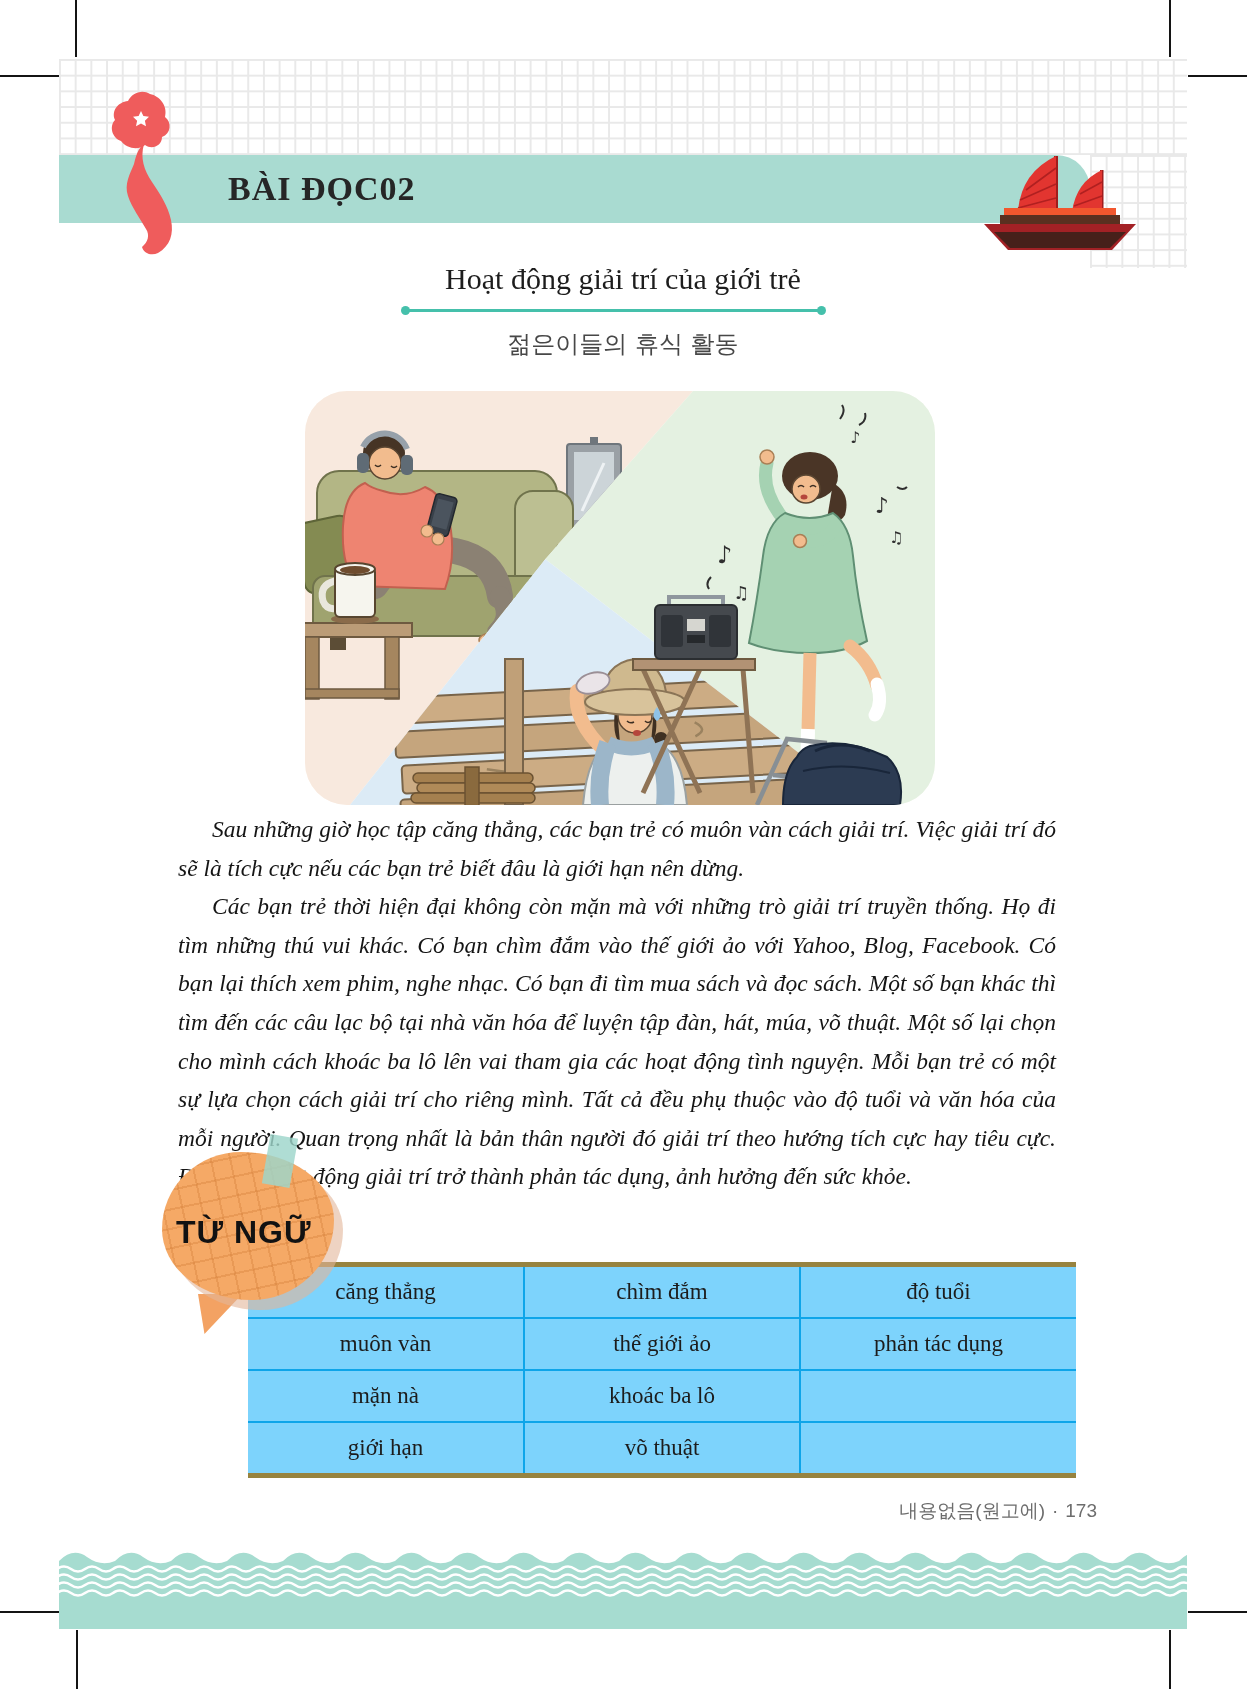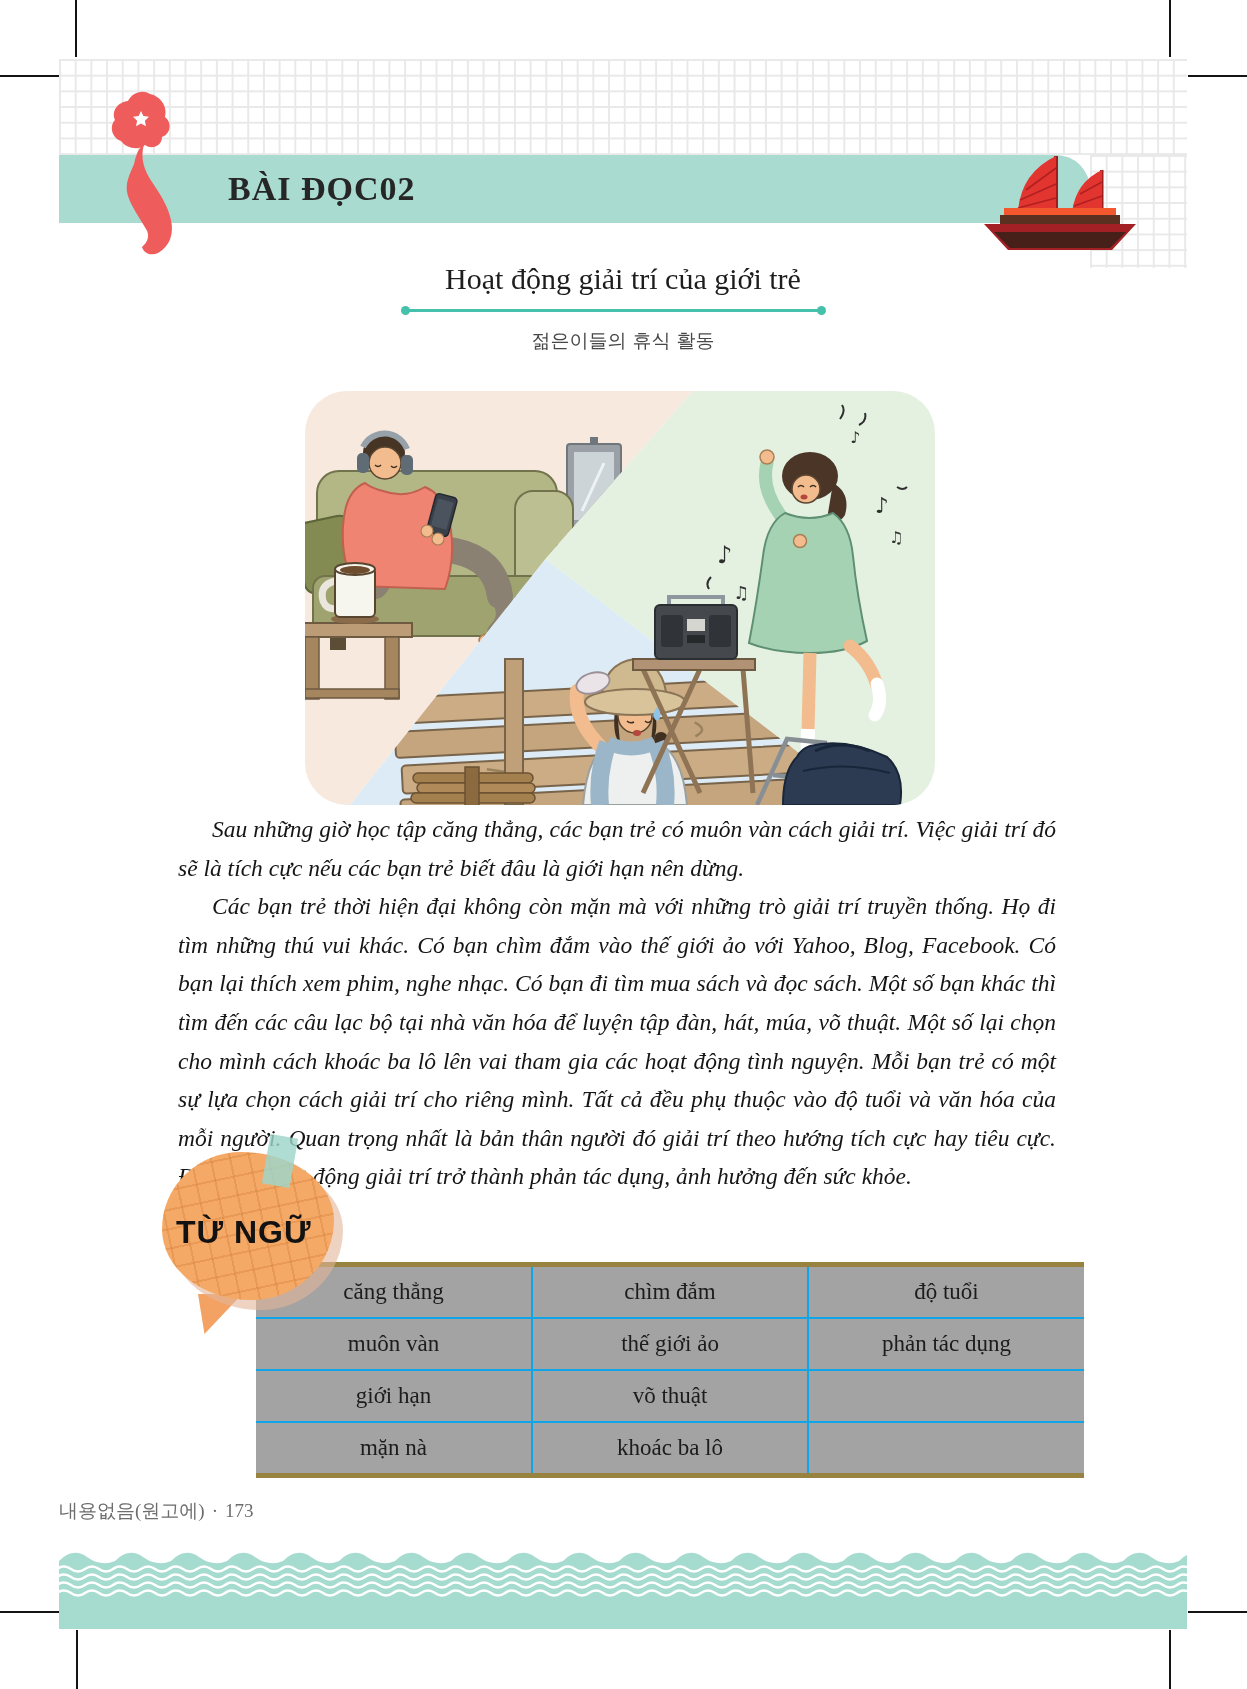--- a/index.html
+++ b/index.html
@@ -20,21 +20,21 @@
                font-size:34px;color:#262626;letter-spacing:1px;}
   .banner-text .num{}
   
   .title{left:59px;top:262px;width:1128px;text-align:center;font-size:30px;
          font-weight:normal;color:#1d1d1d;}
   .title-underline{left:405px;top:309px;width:417px;height:3px;background:#45c0ab;border-radius:2px;}
   .title-underline::before,.title-underline::after{content:"";position:absolute;top:-3px;width:9px;height:9px;
          border-radius:50%;background:#45c0ab;}
   .title-underline::before{left:-4px}
   .title-underline::after{right:-4px}
-  .subtitle{left:59px;top:328px;width:1128px;text-align:center;font-size:19px;color:#474747;
+  .subtitle{left:59px;top:328px;width:1128px;text-align:center;font-size:24px;color:#474747;
             font-family:"DejaVu Sans","Liberation Sans",sans-serif;}
   
   .illustration{left:305px;top:391px;width:630px;height:414px;border-radius:42px;overflow:hidden;}
   
   .reading{left:178px;top:810px;width:878px;font-size:23.5px;line-height:38.6px;
            text-align:justify;color:#151515;}
   .reading p{margin:0;text-indent:34px;font-style:italic;}
   
   .bubble{left:162px;top:1152px;width:172px;height:148px;z-index:5;
      background-color:#f5a966;
@@ -42,31 +42,31 @@
                       repeating-linear-gradient(168deg,rgba(213,128,58,.38) 0 2px,transparent 2px 19px);
      border-radius:46% 54% 48% 52% / 52% 46% 54% 48%;
      box-shadow:9px 10px 0 rgba(226,181,153,.6);}
   .bubble-label{position:absolute;left:14px;top:46px;font-family:"Liberation Sans","DejaVu Sans",sans-serif;
      font-weight:bold;font-size:32px;color:#121212;letter-spacing:1px;margin-top:16px;}
   .tape{left:266px;top:1136px;width:28px;height:50px;background:rgba(158,214,203,.82);
         transform:rotate(10deg);z-index:6;}
   .tail{left:198px;top:1294px;width:54px;height:40px;background:#f3a263;z-index:4;
         clip-path:polygon(0 0,82% 0,12% 100%);}
   
-  .vocab-table{left:256px;top:1262px;width:828px;border-collapse:collapse;z-index:2;
-     background:#a3a3a3;border-top:5px solid #97833f;border-bottom:5px solid #97833f;}
+  .vocab-table{left:248px;top:1262px;width:828px;border-collapse:collapse;z-index:2;
+     background:#7dd3fc;border-top:5px solid #97833f;border-bottom:5px solid #97833f;}
   .vocab-table td{width:33.33%;height:48px;text-align:center;vertical-align:middle;
      font-size:23px;color:#1c1c1c;border:2px solid #0ea5e9;}
   .vocab-table td:first-child{border-left:none}
   .vocab-table td:last-child{border-right:none}
   .vocab-table tr:first-child td{border-top:none}
   .vocab-table tr:last-child td{border-bottom:none}
   
-  .footer{left:59px;top:1498px;width:1038px;text-align:left;font-size:19px;color:#6d6d6d;
-     font-family:Liberation Serif, serif;}
+  .footer{left:59px;top:1498px;width:1038px;text-align:right;font-size:19px;color:#6d6d6d;
+     font-family:Liberation Sans, sans-serif;}
   .footer .sep{margin:0 7px}
   .waveband{left:59px;top:1545px;width:1128px;height:84px;}
 </style>
 </head>
 <body>
 
 <div class="crop" style="left:75px;top:0;width:2px;height:57px"></div>
 <div class="crop" style="left:0;top:75px;width:59px;height:2px"></div>
 <div class="crop" style="left:1169px;top:0;width:2px;height:57px"></div>
 <div class="crop" style="left:1188px;top:75px;width:59px;height:2px"></div>
@@ -288,27 +288,27 @@
     <td>căng thẳng</td>
     <td>chìm đắm</td>
     <td>độ tuổi</td>
   </tr>
   <tr>
     <td>muôn vàn</td>
     <td>thế giới ảo</td>
     <td>phản tác dụng</td>
   </tr>
   <tr>
-    <td>giới hạn</td>
-    <td>võ thuật</td>
+    <td>mặn nà</td>
+    <td>khoác ba lô</td>
     <td></td>
   </tr>
   <tr>
-    <td>mặn nà</td>
-    <td>khoác ba lô</td>
+    <td>giới hạn</td>
+    <td>võ thuật</td>
     <td></td>
   </tr>
 </tbody>
   </table>
 
 <div class="abs footer">
   <span>내용없음(원고에)</span><span class="sep">·</span><span>173</span>
 </div>
 
 <svg class="abs waveband" width="1128" height="84" viewBox="0 0 1128 84" preserveAspectRatio="none">

